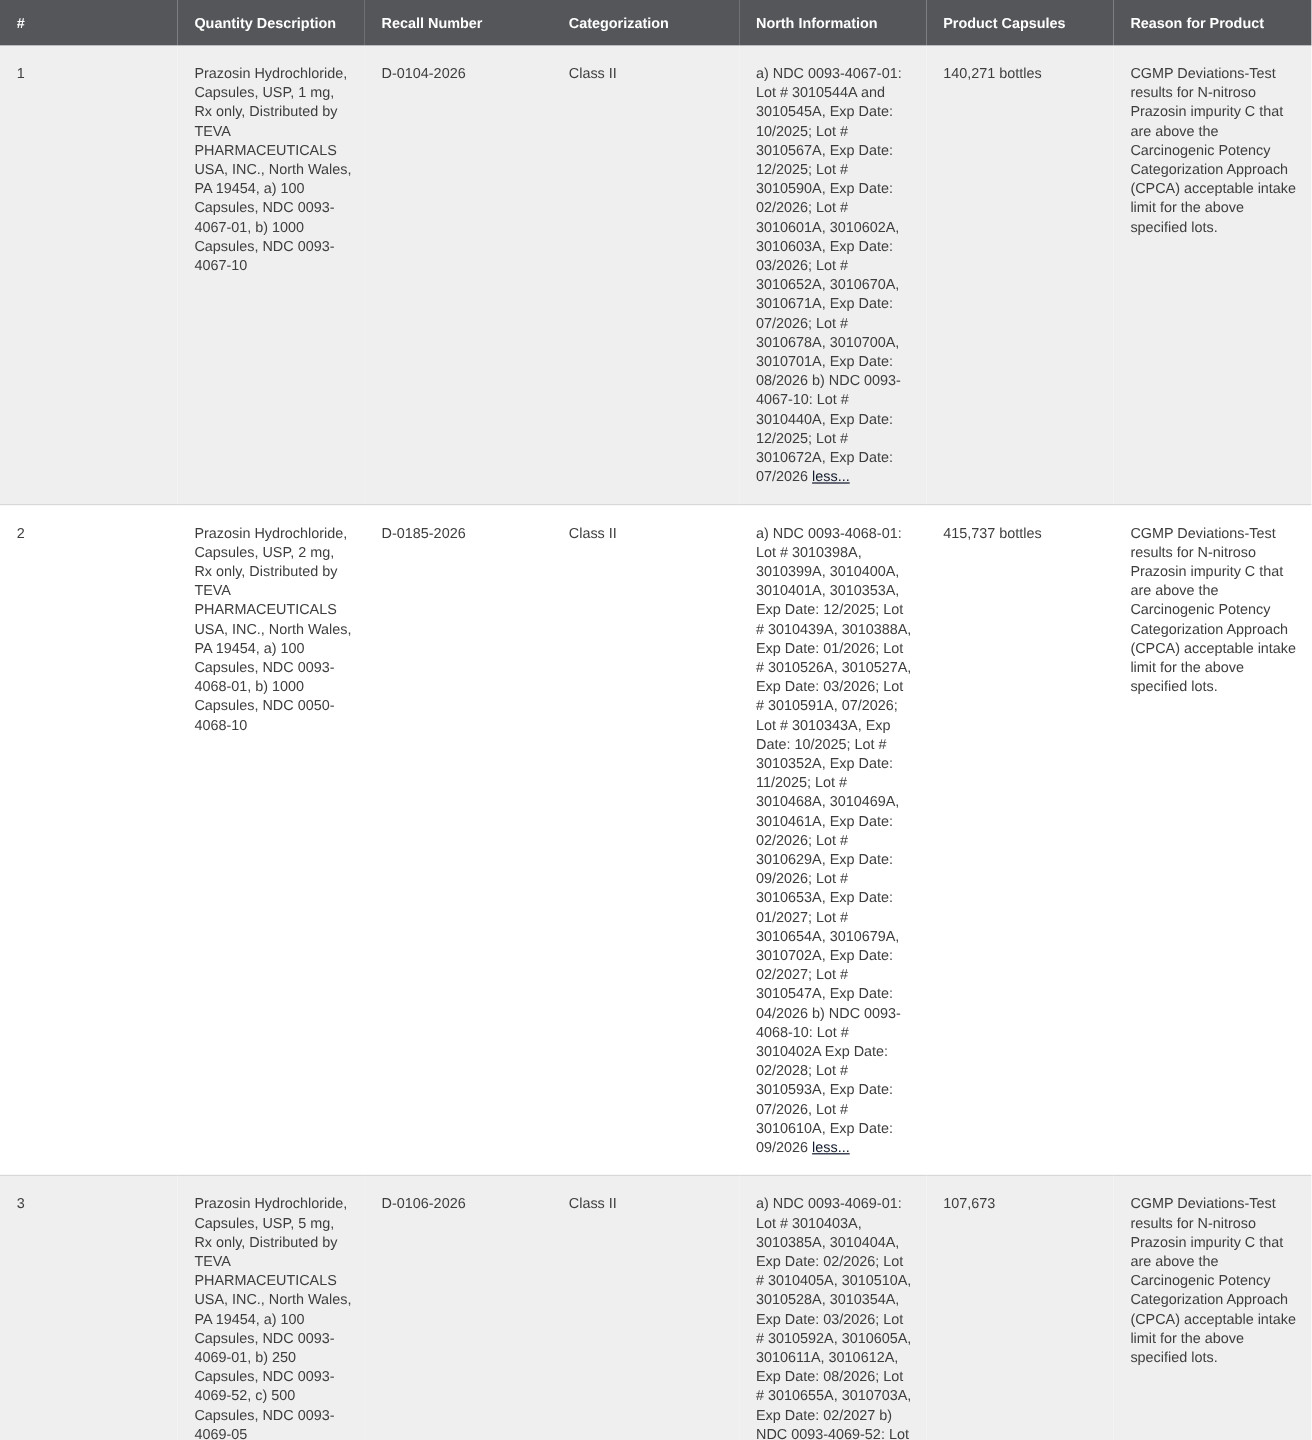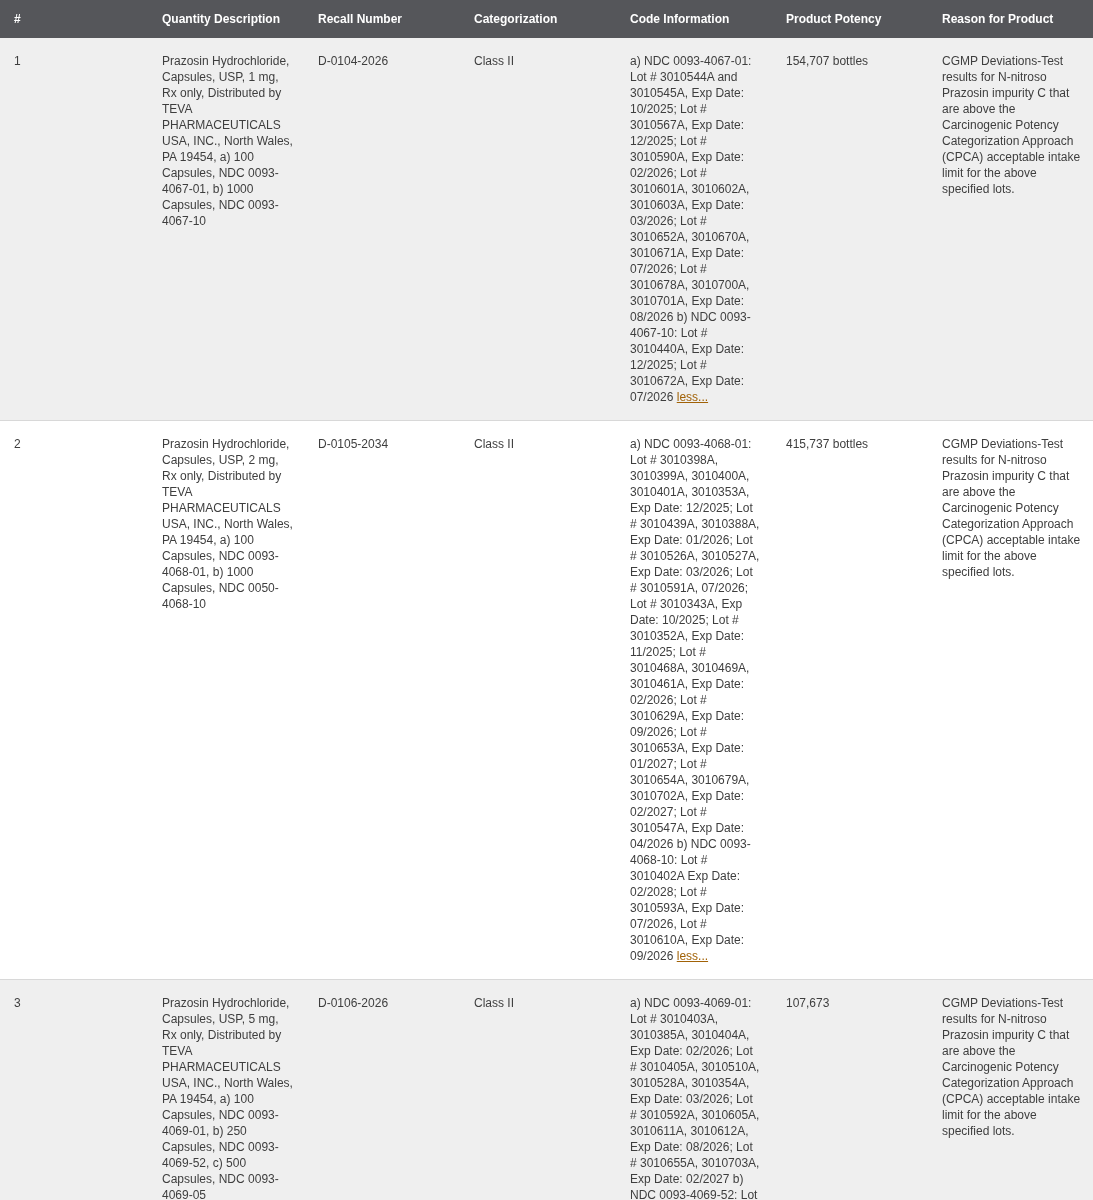--- a/index.html
+++ b/index.html
@@ -19,21 +19,21 @@
   tbody td {
     vertical-align:top; text-align:left;
     font-size:12px; line-height:16px; color:#3E3E3E;
     padding:15px 10px 15px 14px;
     word-wrap:break-word;
   }
   tbody tr.row-odd  { background:#EFEFEF; }
   tbody tr.row-even { background:#FFFFFF; }
   tbody tr + tr td { border-top:1px solid #D8D8D8; }
   a.less-link {
-    color:#a16207; text-decoration:underline; cursor:pointer;text-align:right;
+    color:#0f172a; text-decoration:underline; cursor:pointer;text-align:right;
   }
   col.c-num  { width:148px; }
   col.c-desc { width:156px; }
   col.c-recall { width:156px; }
   col.c-class { width:156px; }
   col.c-code { width:156px; }
   col.c-qty  { width:156px; }
   col.c-reason { width:165px; }
 </style>
 </head>
@@ -48,39 +48,39 @@
     <col class="c-code">
       <col class="c-qty">
       <col class="c-reason">
   </colgroup>
   <thead>
     <tr id="header-row">
         <th>#</th>
         <th>Quantity Description</th>
         <th>Recall Number</th>
         <th>Categorization</th>
-        <th>Code Information</th>
-        <th>Product Potency</th>
+        <th>North Information</th>
+        <th>Product Capsules</th>
         <th>Reason for Product</th>
       </tr>
   </thead>
   <tbody id="table-body">
       <tr class="row-odd">
         <td>1</td>
         <td>Prazosin Hydrochloride, Capsules, USP, 1 mg, Rx only, Distributed by TEVA PHARMACEUTICALS USA, INC., North Wales, PA 19454, a) 100 Capsules, NDC 0093-4067-01, b) 1000 Capsules, NDC 0093-4067-10</td>
         <td>D-0104-2026</td>
         <td>Class II</td>
         <td><span>a) NDC 0093-4067-01: Lot # 3010544A and 3010545A, Exp Date: 10/2025; Lot # 3010567A, Exp Date: 12/2025; Lot # 3010590A, Exp Date: 02/2026; Lot # 3010601A, 3010602A, 3010603A, Exp Date: 03/2026; Lot # 3010652A, 3010670A, 3010671A, Exp Date: 07/2026; Lot # 3010678A, 3010700A, 3010701A, Exp Date: 08/2026 b) NDC 0093-4067-10: Lot # 3010440A, Exp Date: 12/2025; Lot # 3010672A, Exp Date: 07/2026</span> <a class="less-link" href="#">less...</a></td>
-        <td>154,707 bottles</td>
+        <td>140,271 bottles</td>
         <td>CGMP Deviations-Test results for N-nitroso Prazosin impurity C that are above the Carcinogenic Potency Categorization Approach (CPCA) acceptable intake limit for the above specified lots.</td>
       </tr>
       <tr class="row-even">
         <td>2</td>
         <td>Prazosin Hydrochloride, Capsules, USP, 2 mg, Rx only, Distributed by TEVA PHARMACEUTICALS USA, INC., North Wales, PA 19454, a) 100 Capsules, NDC 0093-4068-01, b) 1000 Capsules, NDC 0050-4068-10</td>
-        <td>D-0105-2034</td>
+        <td>D-0185-2026</td>
         <td>Class II</td>
         <td><span>a) NDC 0093-4068-01: Lot # 3010398A, 3010399A, 3010400A, 3010401A, 3010353A, Exp Date: 12/2025; Lot # 3010439A, 3010388A, Exp Date: 01/2026; Lot # 3010526A, 3010527A, Exp Date: 03/2026; Lot # 3010591A, 07/2026; Lot # 3010343A, Exp Date: 10/2025; Lot # 3010352A, Exp Date: 11/2025; Lot # 3010468A, 3010469A, 3010461A, Exp Date: 02/2026; Lot # 3010629A, Exp Date: 09/2026; Lot # 3010653A, Exp Date: 01/2027; Lot # 3010654A, 3010679A, 3010702A, Exp Date: 02/2027; Lot # 3010547A, Exp Date: 04/2026 b) NDC 0093-4068-10: Lot # 3010402A Exp Date: 02/2028; Lot # 3010593A, Exp Date: 07/2026, Lot # 3010610A, Exp Date: 09/2026</span> <a class="less-link" href="#">less...</a></td>
         <td>415,737 bottles</td>
         <td>CGMP Deviations-Test results for N-nitroso Prazosin impurity C that are above the Carcinogenic Potency Categorization Approach (CPCA) acceptable intake limit for the above specified lots.</td>
       </tr>
       <tr class="row-odd">
         <td>3</td>
         <td>Prazosin Hydrochloride, Capsules, USP, 5 mg, Rx only, Distributed by TEVA PHARMACEUTICALS USA, INC., North Wales, PA 19454, a) 100 Capsules, NDC 0093-4069-01, b) 250 Capsules, NDC 0093-4069-52, c) 500 Capsules, NDC 0093-4069-05</td>
         <td>D-0106-2026</td>
         <td>Class II</td>

